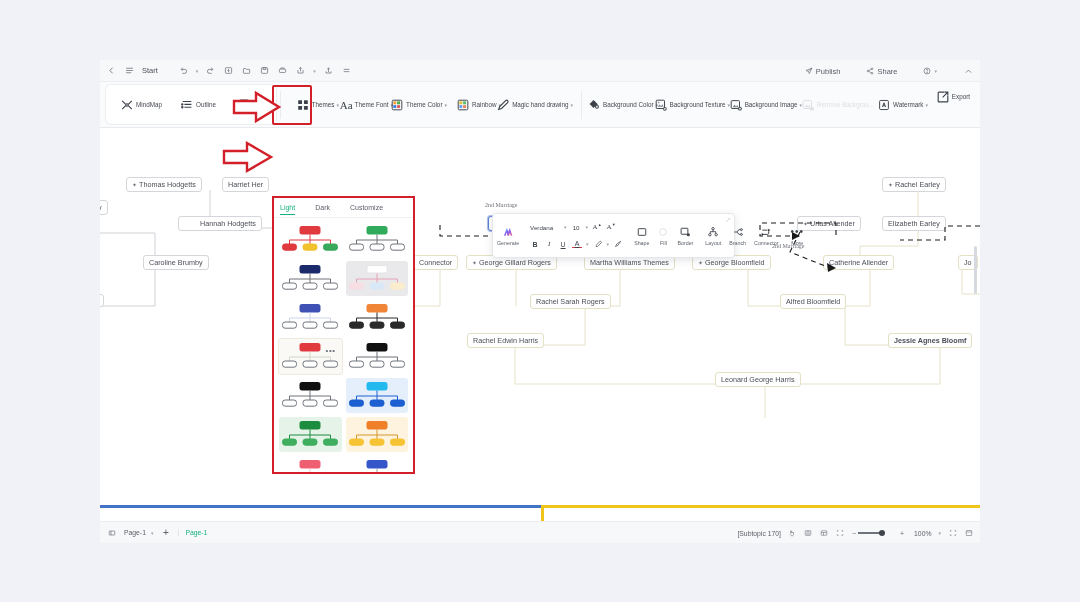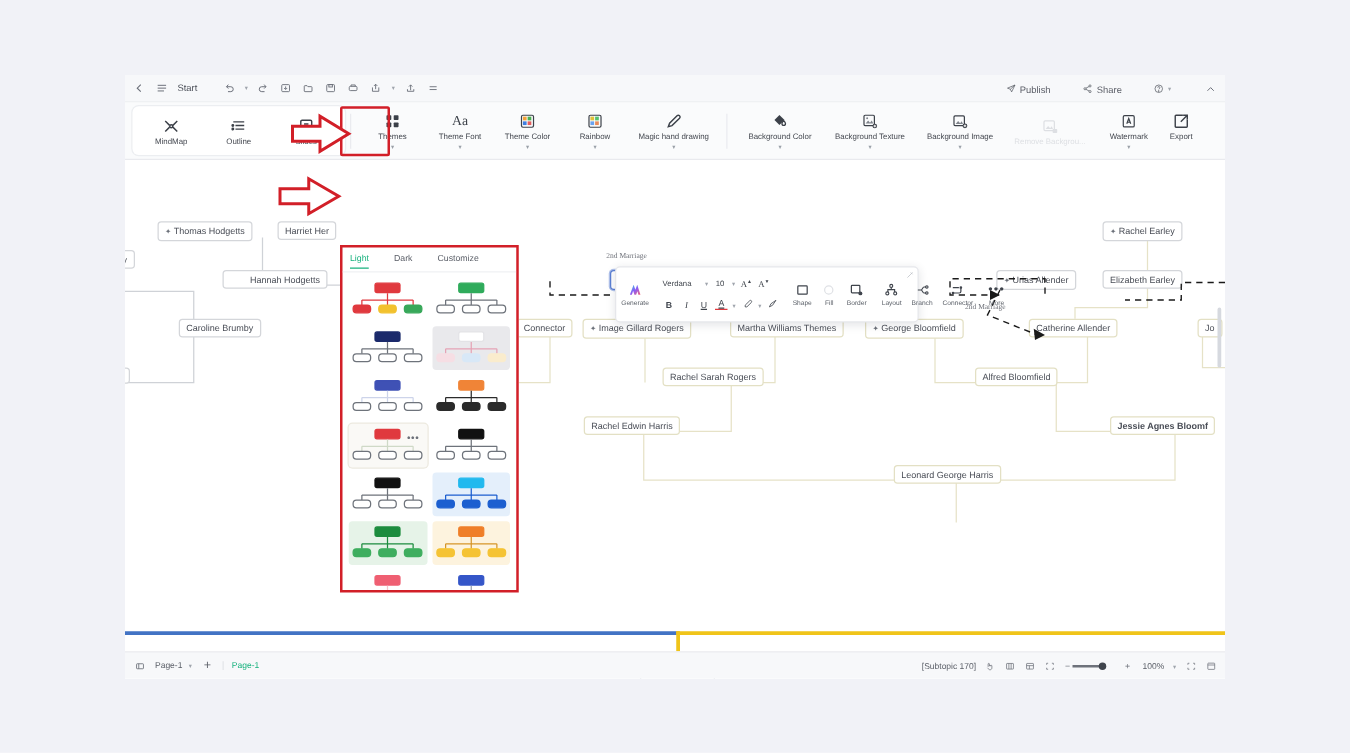--- a/index.html
+++ b/index.html
@@ -68,21 +68,21 @@
   }
   .rib-group.boxed {
     background: #ffffff;
     border-radius: 5px;
     margin: 3px 2px 3px 6px;
     box-shadow: 0 0 0 1px #eceef1;
   }
   .rib-sep { width: 1px; align-self: center; height: 28px; background: #eaebef; margin: 0 2px; }
   .rib-btn {
     width: 54px; min-width: 44px;
-    display: flex; flex-direction: column; align-items: center; justify-content: space-between;
+    display: flex; flex-direction: row; align-items: center; justify-content: flex-end;
     gap: 2px; padding: 3px 2px 2px; cursor: pointer; position: relative;
   }
   .rib-btn .ic { height: 16px; display:flex; align-items:center; justify-content:center; color:#3c4149; }
   .rib-btn .ic svg { width: 14px; height: 14px; }
   .rib-btn .lb { font-size: 6.3px; color: #43474f; white-space: nowrap; line-height: 1; }
   .rib-btn .car { font-size: 5px; color: #9aa0a8; line-height: 1; height: 5px; }
   .rib-btn.dim .lb, .rib-btn.dim .ic { color: #c6c9cf; opacity: .55; }
   .rib-btn.wide { width: 72px; }
   .rib-export { position: absolute; right: 8px; top: 4px; }
 
@@ -564,21 +564,21 @@
         <span></span>
       </div>
 
       <div class="node sel" style="left:388px;top:88px;">
         <span class="bullet">✦</span><span>Sarah Gillard</span>
       </div>
       <div class="node gold" style="left:313px;top:127px;">
         <span>Connector</span>
       </div>
       <div class="node gold" style="left:366px;top:127px;">
-        <span class="bullet">✦</span><span>Image Gillard Rogers</span>
+        <span class="bullet">✦</span><span>George Gillard Rogers</span>
       </div>
       <div class="node gold" style="left:484px;top:127px;">
         <span>Martha Williams Themes</span>
       </div>
       <div class="node gold" style="left:592px;top:127px;">
         <span class="bullet">✦</span><span>George Bloomfield</span>
       </div>
       <div class="node gold" style="left:723px;top:127px;">
         <span>Catherine Allender</span>
       </div>

